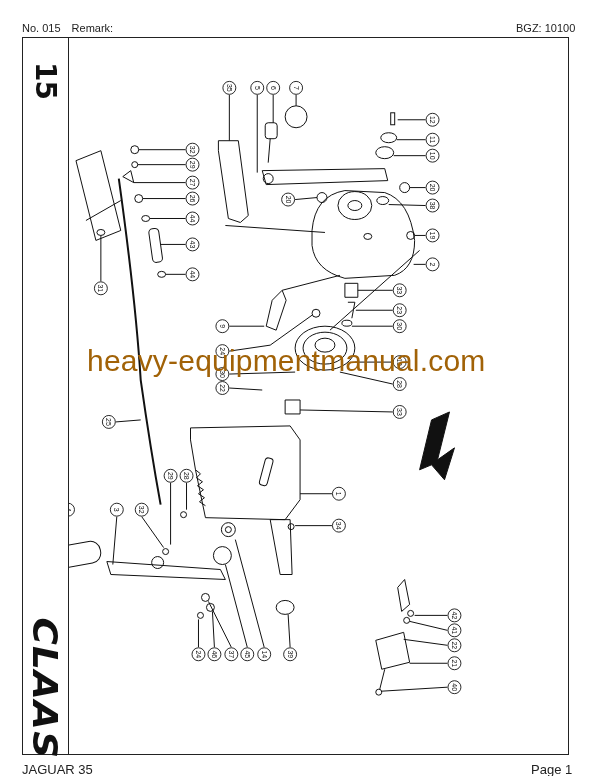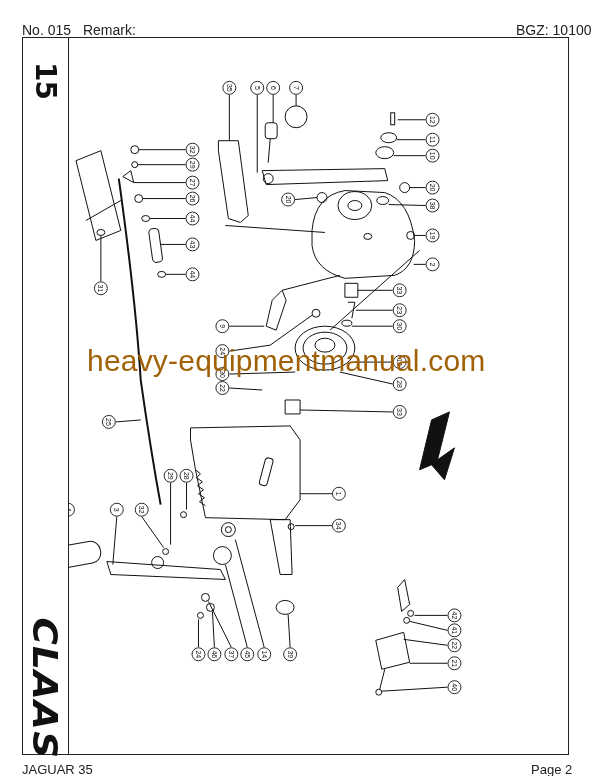--- a/index.html
+++ b/index.html
@@ -1,17 +1,17 @@
 <!DOCTYPE html>
 <html><head>
 <meta charset="utf-8">
 <style>
   html, body { margin:0; padding:0; background:#ffffff; }
   body { width:600px; height:776px; position:relative; overflow:hidden; font-family:"Liberation Sans", sans-serif; color:#111; }
-  .hdr { position:absolute; top:22px; font-size:14px; color:#222; }
+  .hdr { position:absolute; top:22px; font-size:11px; color:#222; }
   .hdr-left { left:22px; }
   .hdr-right { left:516px; }
   .hdr-left span + span { margin-left:8px; }
   .frame { position:absolute; left:22px; top:37px; width:547px; height:718px; border:1.3px solid #222; box-sizing:border-box; }
   .sidebar { position:absolute; left:0; top:0; width:45px; height:100%; border-right:1.3px solid #222; }
   .sheet-num { position:absolute; left:5px; top:22px; width:34px; height:40px; display:flex; align-items:center; justify-content:center; }
   .sheet-num span { display:inline-block; transform:rotate(90deg); font-weight:900; font-size:28px; font-family:"DejaVu Sans", sans-serif; letter-spacing:-1px; }
   .brand { position:absolute; left:-48px; top:630px; width:140px; height:40px; display:flex; align-items:center; justify-content:center; transform:rotate(90deg); }
   .brand span { font-weight:900; font-style:italic; font-size:34px; letter-spacing:1px; font-family:"DejaVu Sans", sans-serif; transform:scaleX(1.1); }
   .diagram { position:absolute; left:46px; top:0; right:0; bottom:0; }
@@ -361,13 +361,13 @@
             <text text-anchor="middle" dy="2.5">40</text>
           </g>
         </g>
     </svg>
   </div>
 </div>
 
 <div class="watermark">heavy-equipmentmanual.com</div>
 
 <div class="footer footer-left">JAGUAR 35</div>
-<div class="footer footer-right">Page 2</div>
+<div class="footer footer-right">Page 1</div>
 
 </body></html>

